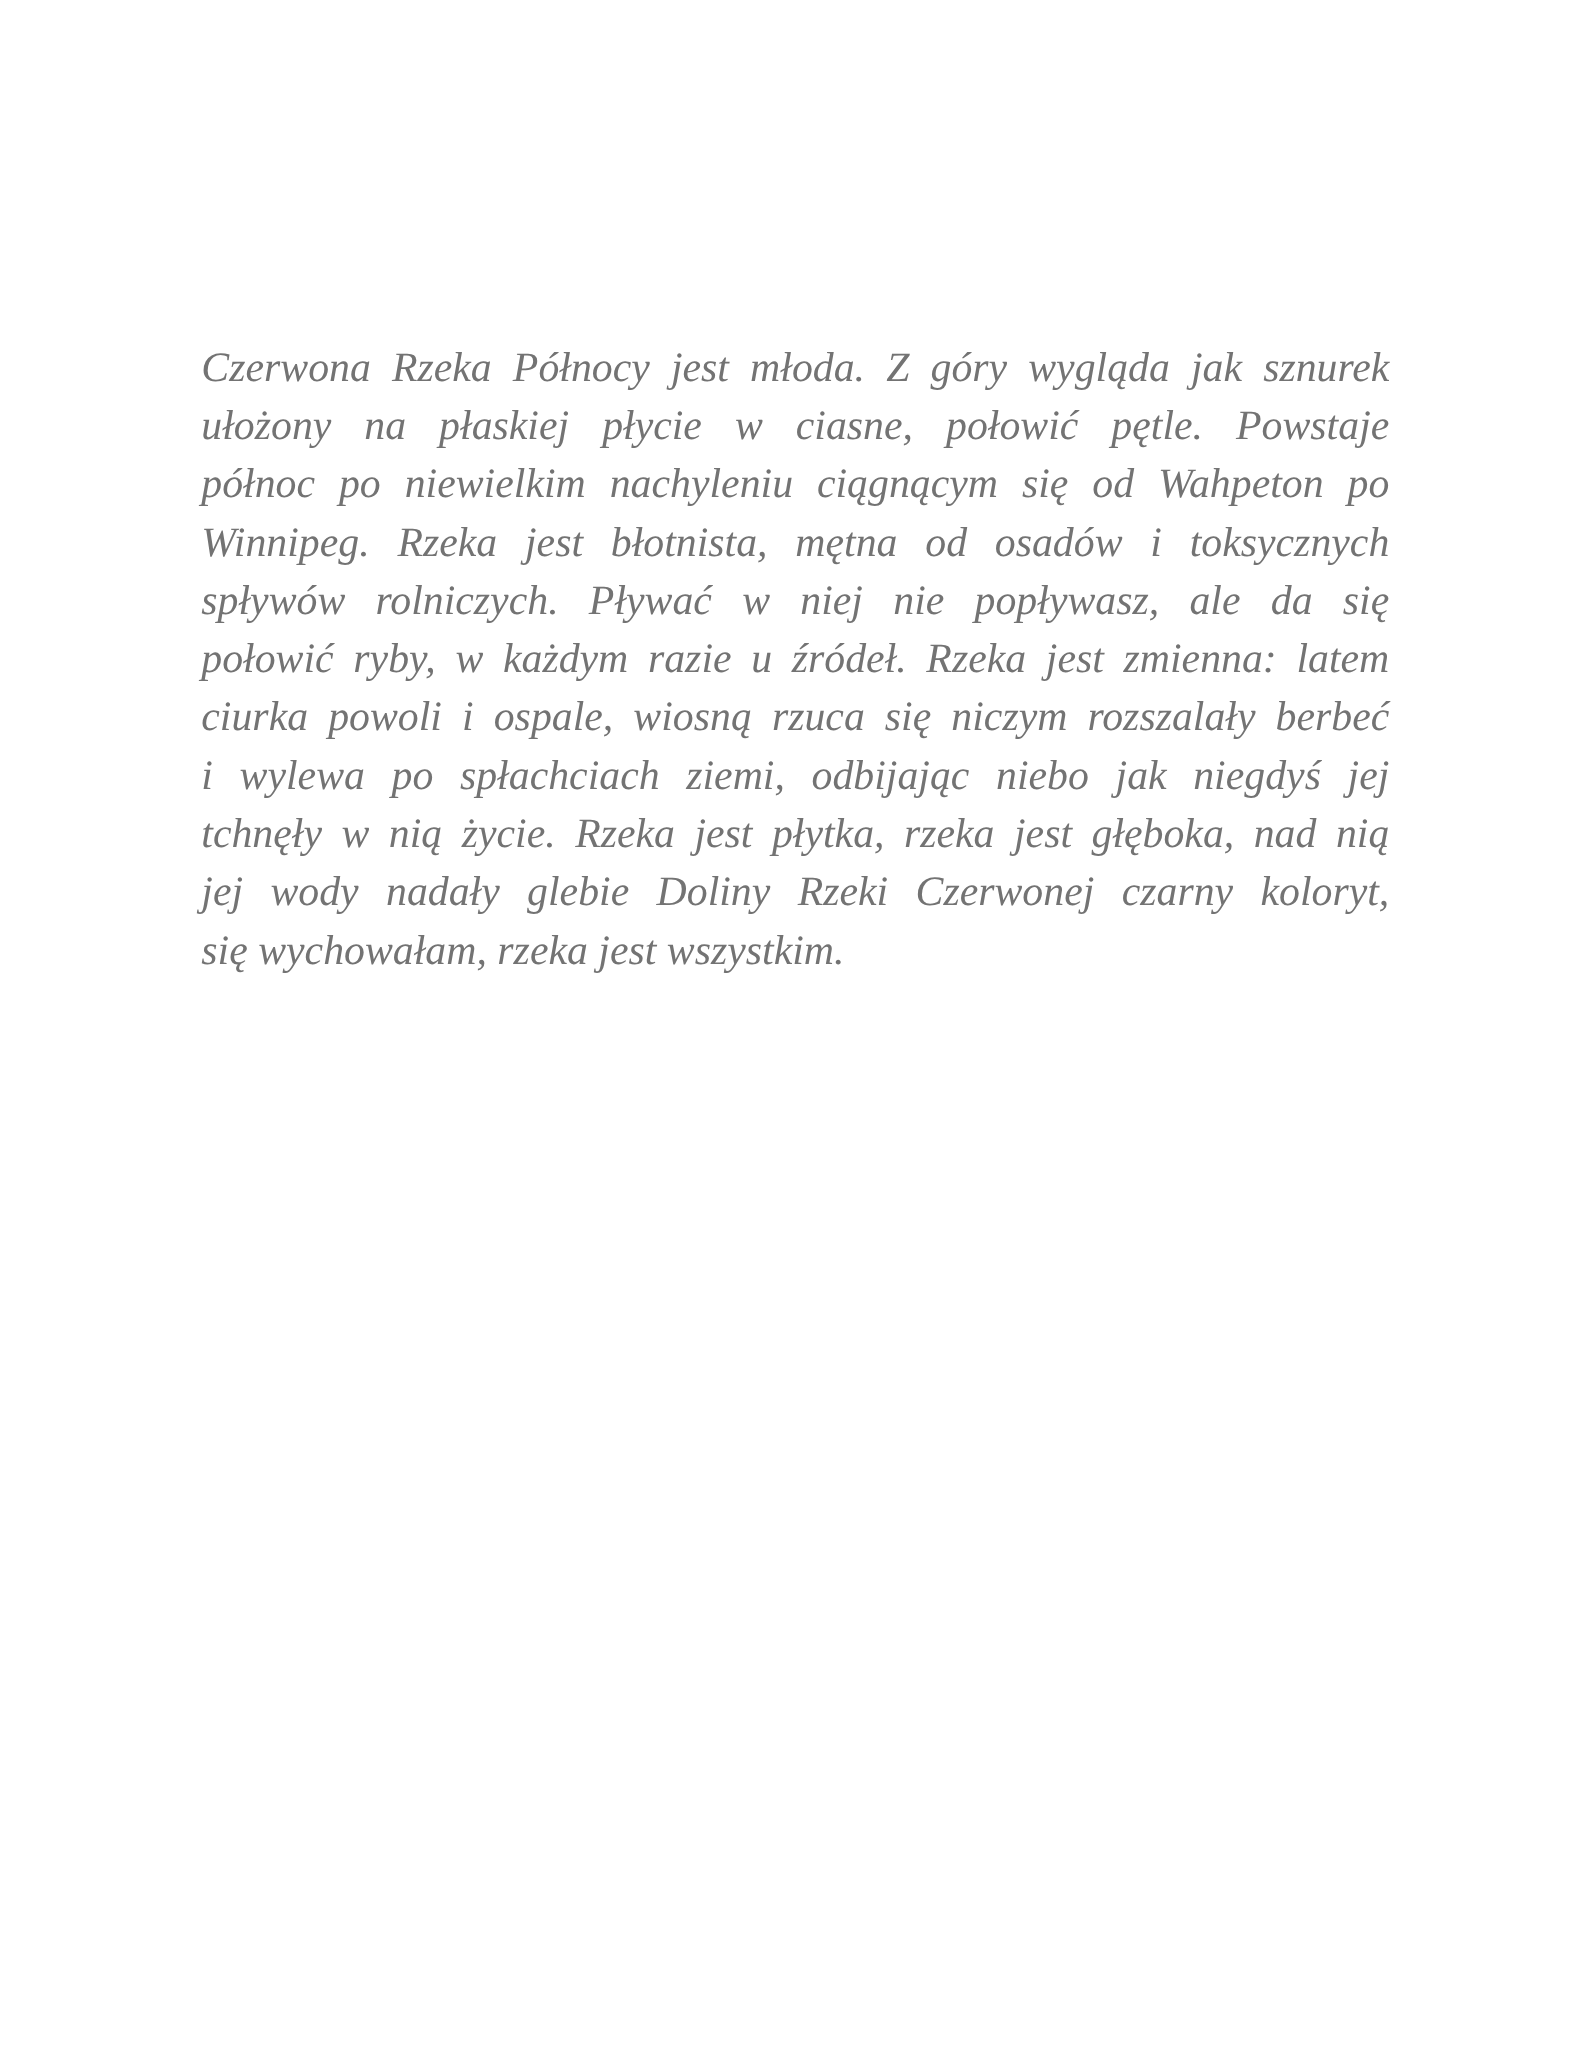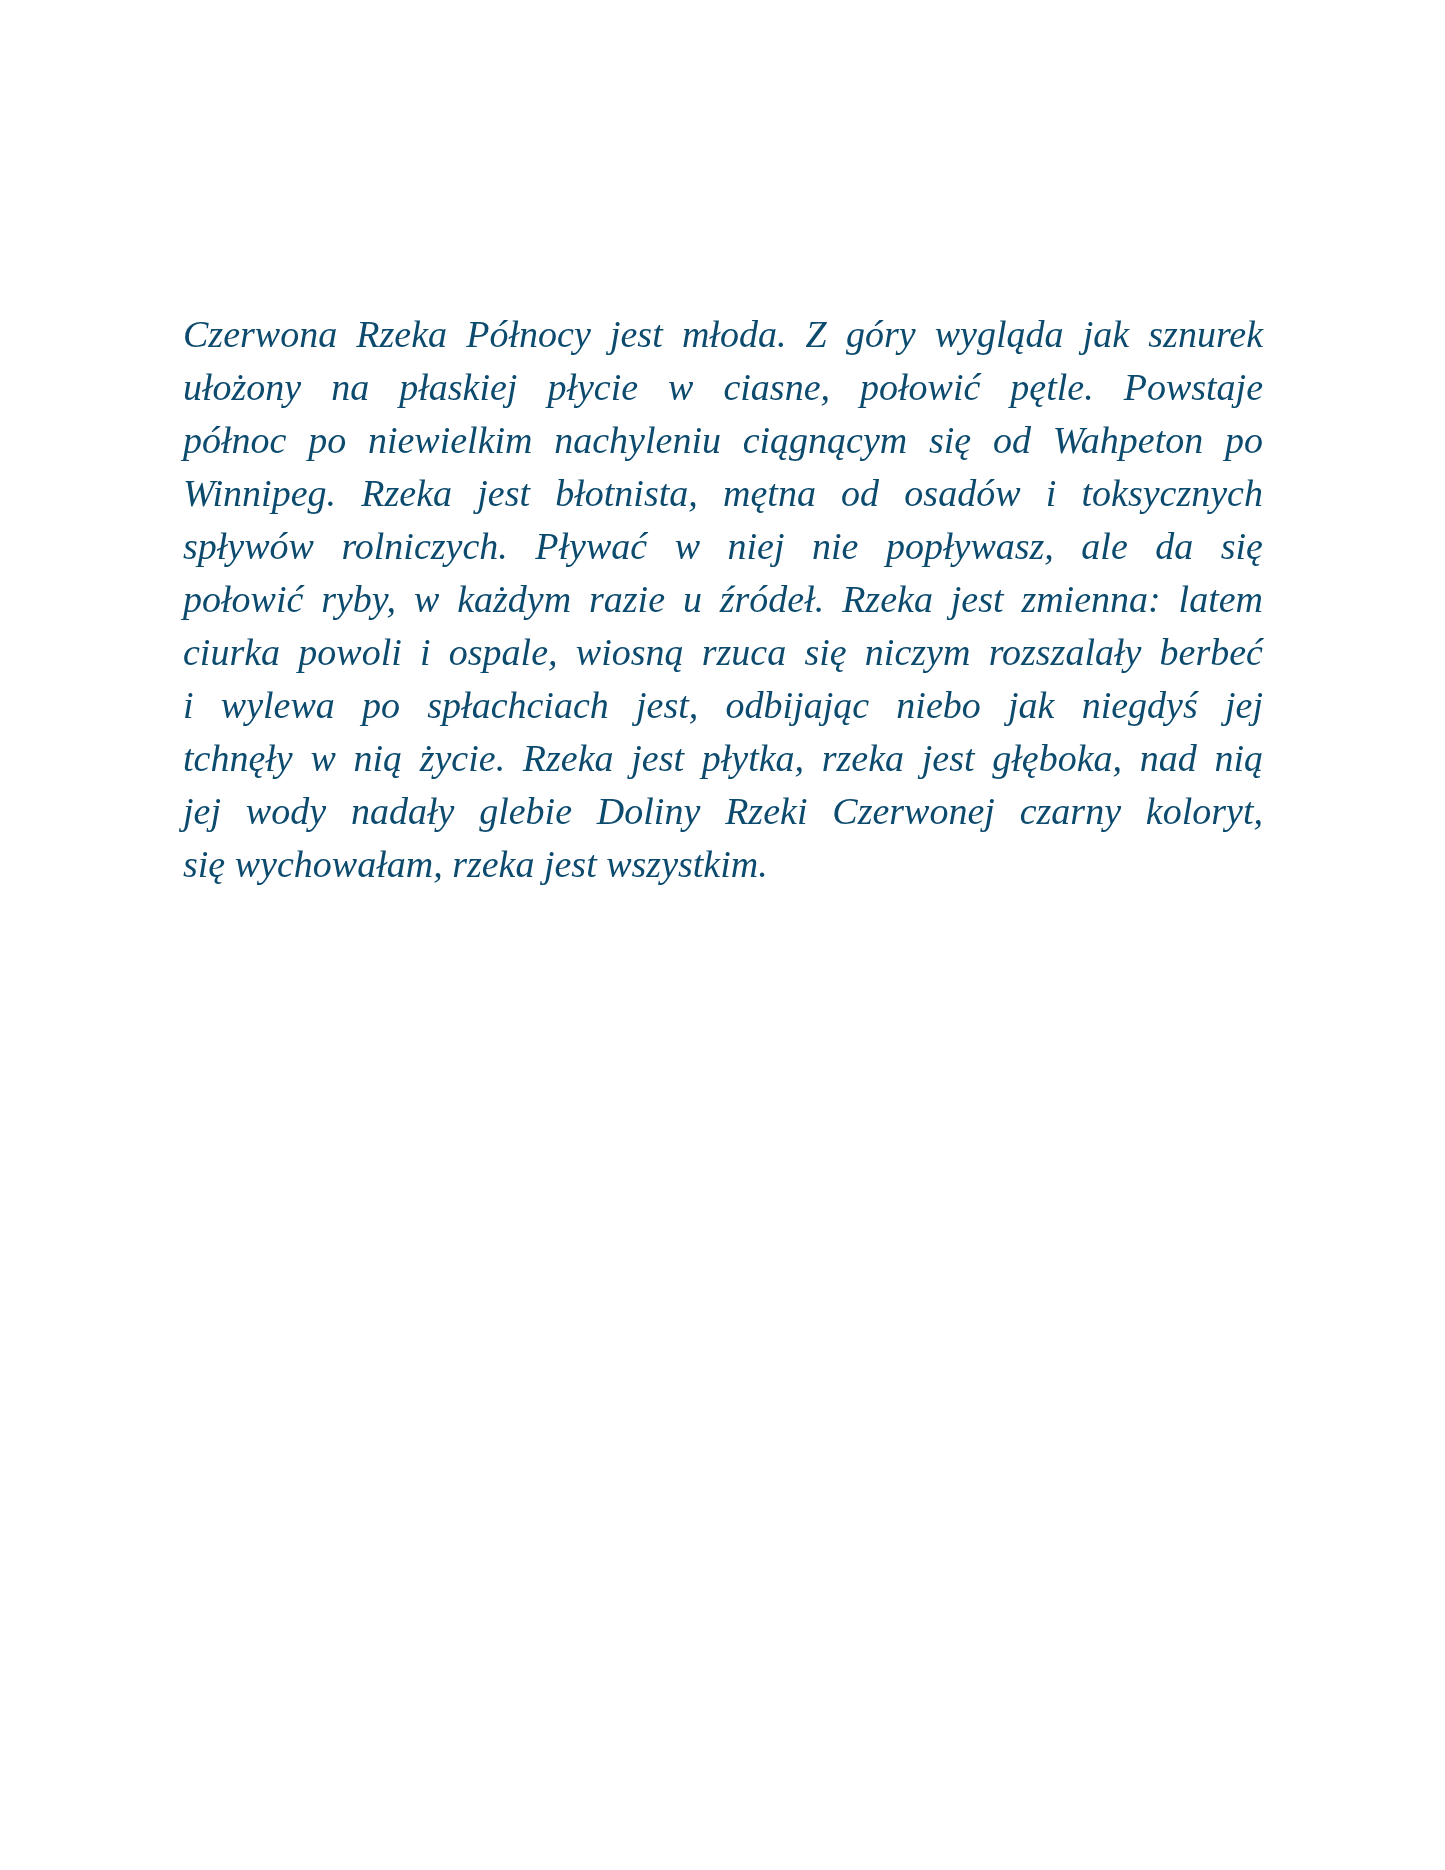--- a/index.html
+++ b/index.html
@@ -20,21 +20,21 @@
     background: #ffffff;
   }
   .paragraph {
     position: absolute;
     left: 183px;
     top: 308px;
     width: 1080px;
     font-style: italic;
     font-size: 38px;
     line-height: 53px;
-    color: #0c4a6e;
+    color: #737373;
     letter-spacing: 0px;
   }
   .line {
     text-align: justify;
     text-align-last: justify;
     white-space: normal;
   }
   .line.last {
     text-align: center;
     text-align-last: left;
@@ -45,18 +45,18 @@
 
 <div class="page">
   <div class="paragraph">
     <div class="line">Czerwona Rzeka Północy jest młoda. Z góry wygląda jak sznurek</div>
     <div class="line">ułożony na płaskiej płycie w ciasne, połowić pętle. Powstaje</div>
     <div class="line">północ po niewielkim nachyleniu ciągnącym się od Wahpeton po</div>
     <div class="line">Winnipeg. Rzeka jest błotnista, mętna od osadów i toksycznych</div>
     <div class="line">spływów rolniczych. Pływać w niej nie popływasz, ale da się</div>
     <div class="line">połowić ryby, w każdym razie u źródeł. Rzeka jest zmienna: latem</div>
     <div class="line">ciurka powoli i ospale, wiosną rzuca się niczym rozszalały berbeć</div>
-    <div class="line">i wylewa po spłachciach jest, odbijając niebo jak niegdyś jej</div>
+    <div class="line">i wylewa po spłachciach ziemi, odbijając niebo jak niegdyś jej</div>
     <div class="line">tchnęły w nią życie. Rzeka jest płytka, rzeka jest głęboka, nad nią</div>
     <div class="line">jej wody nadały glebie Doliny Rzeki Czerwonej czarny koloryt,</div>
     <div class="line last">się wychowałam, rzeka jest wszystkim.</div>
   </div>
 </div>
 
 </body></html>

